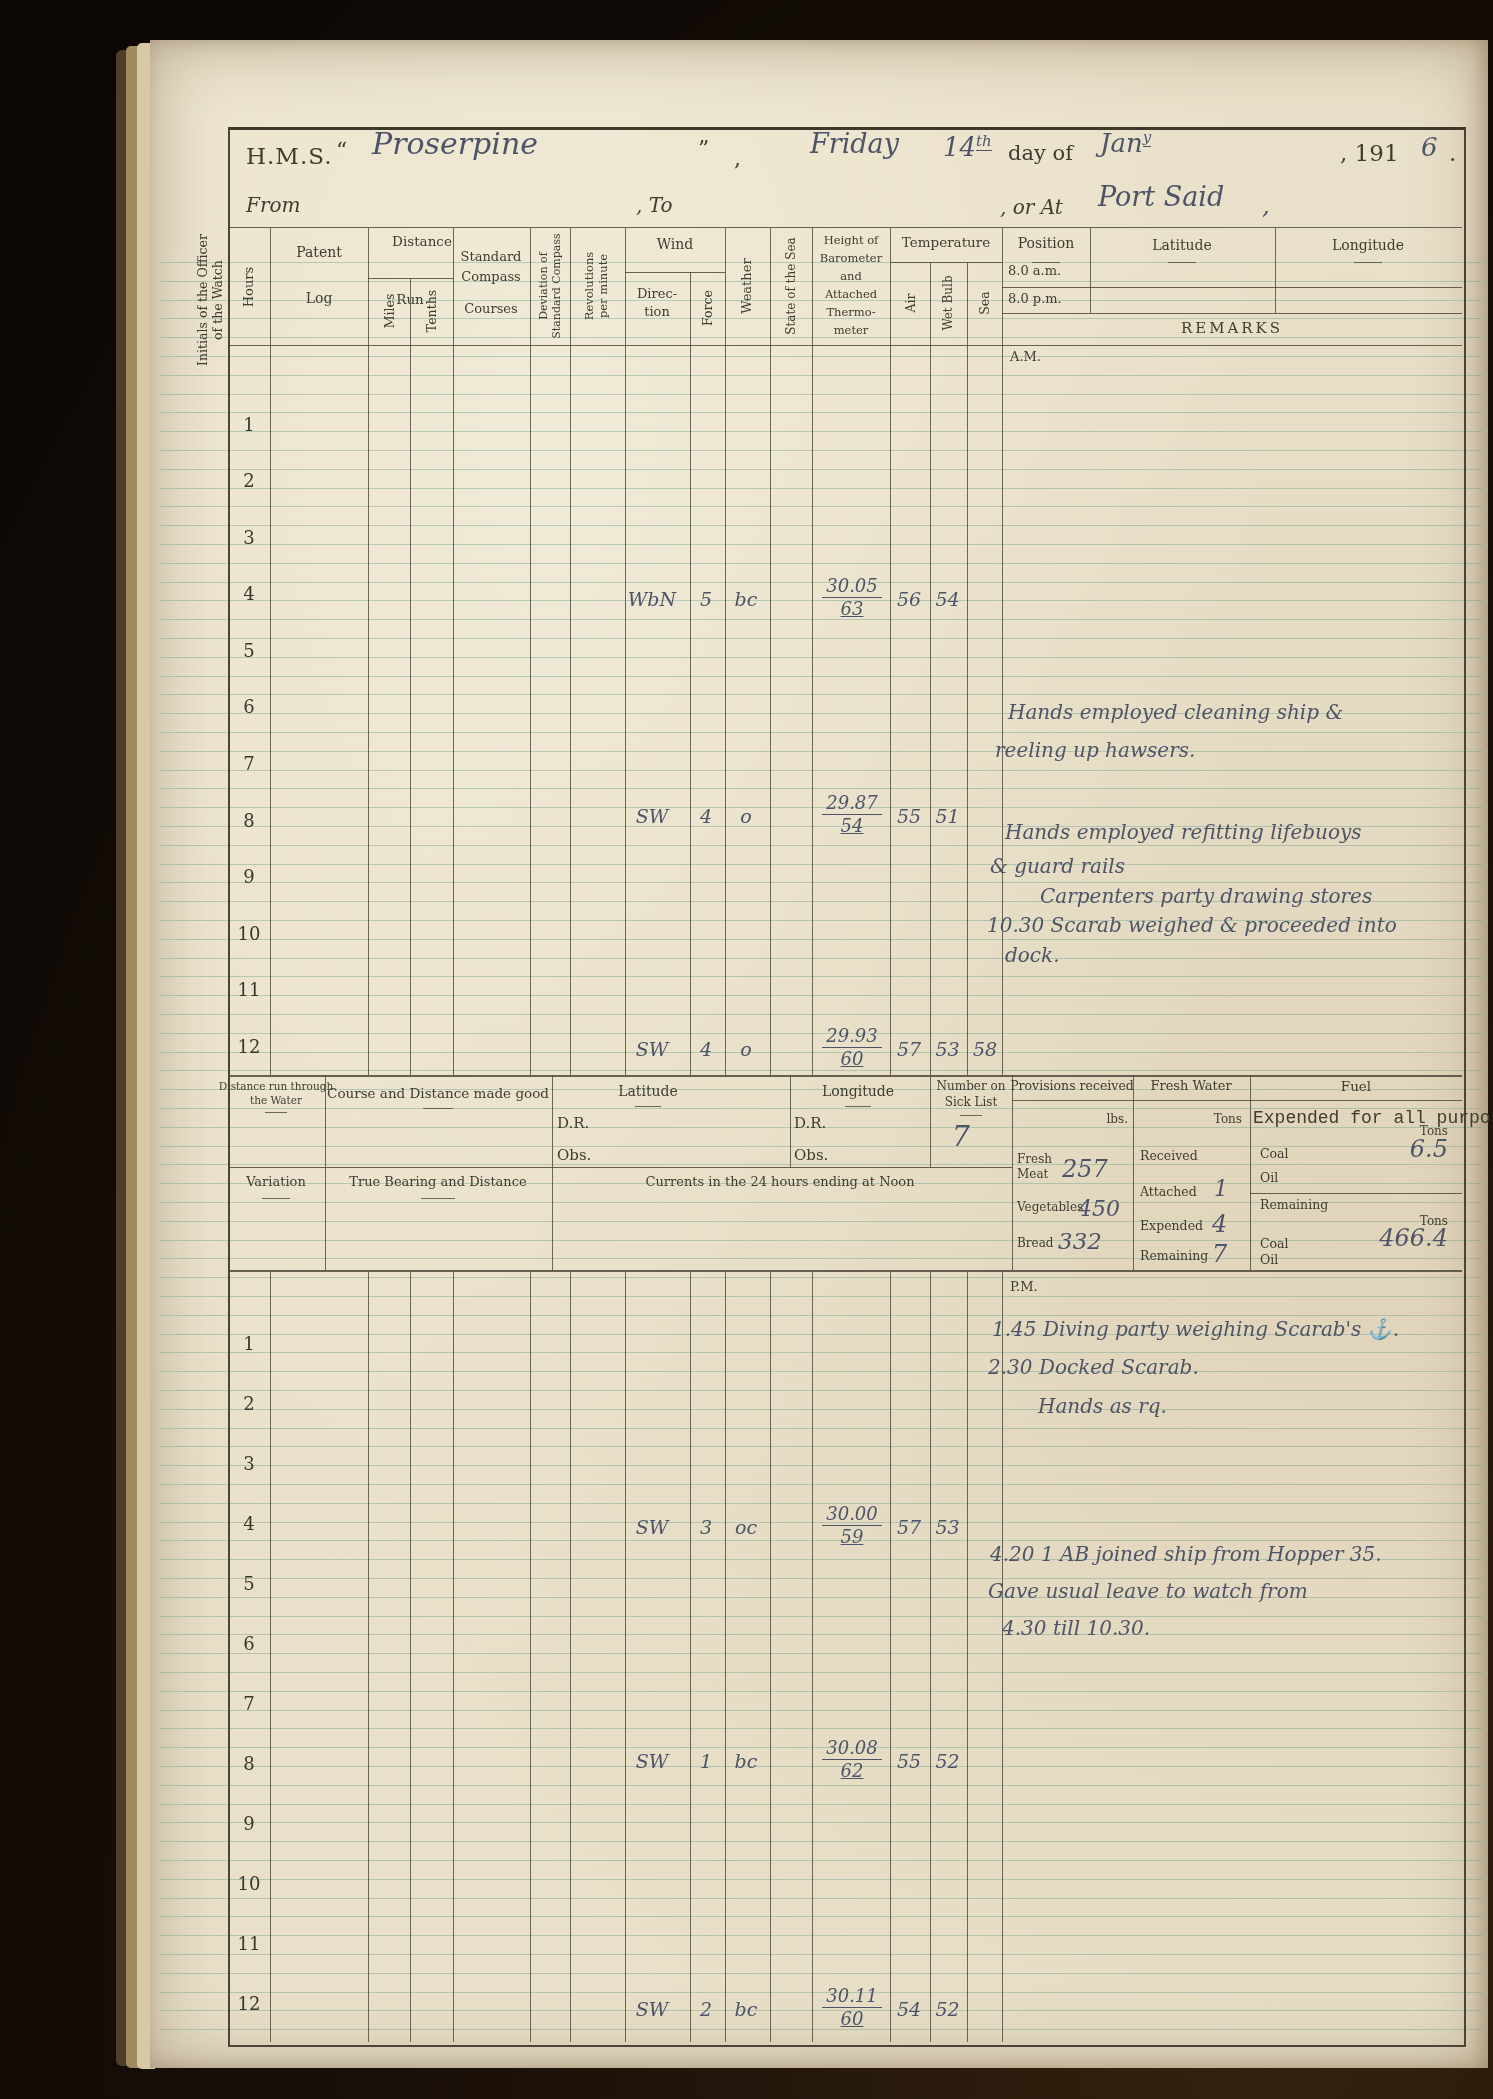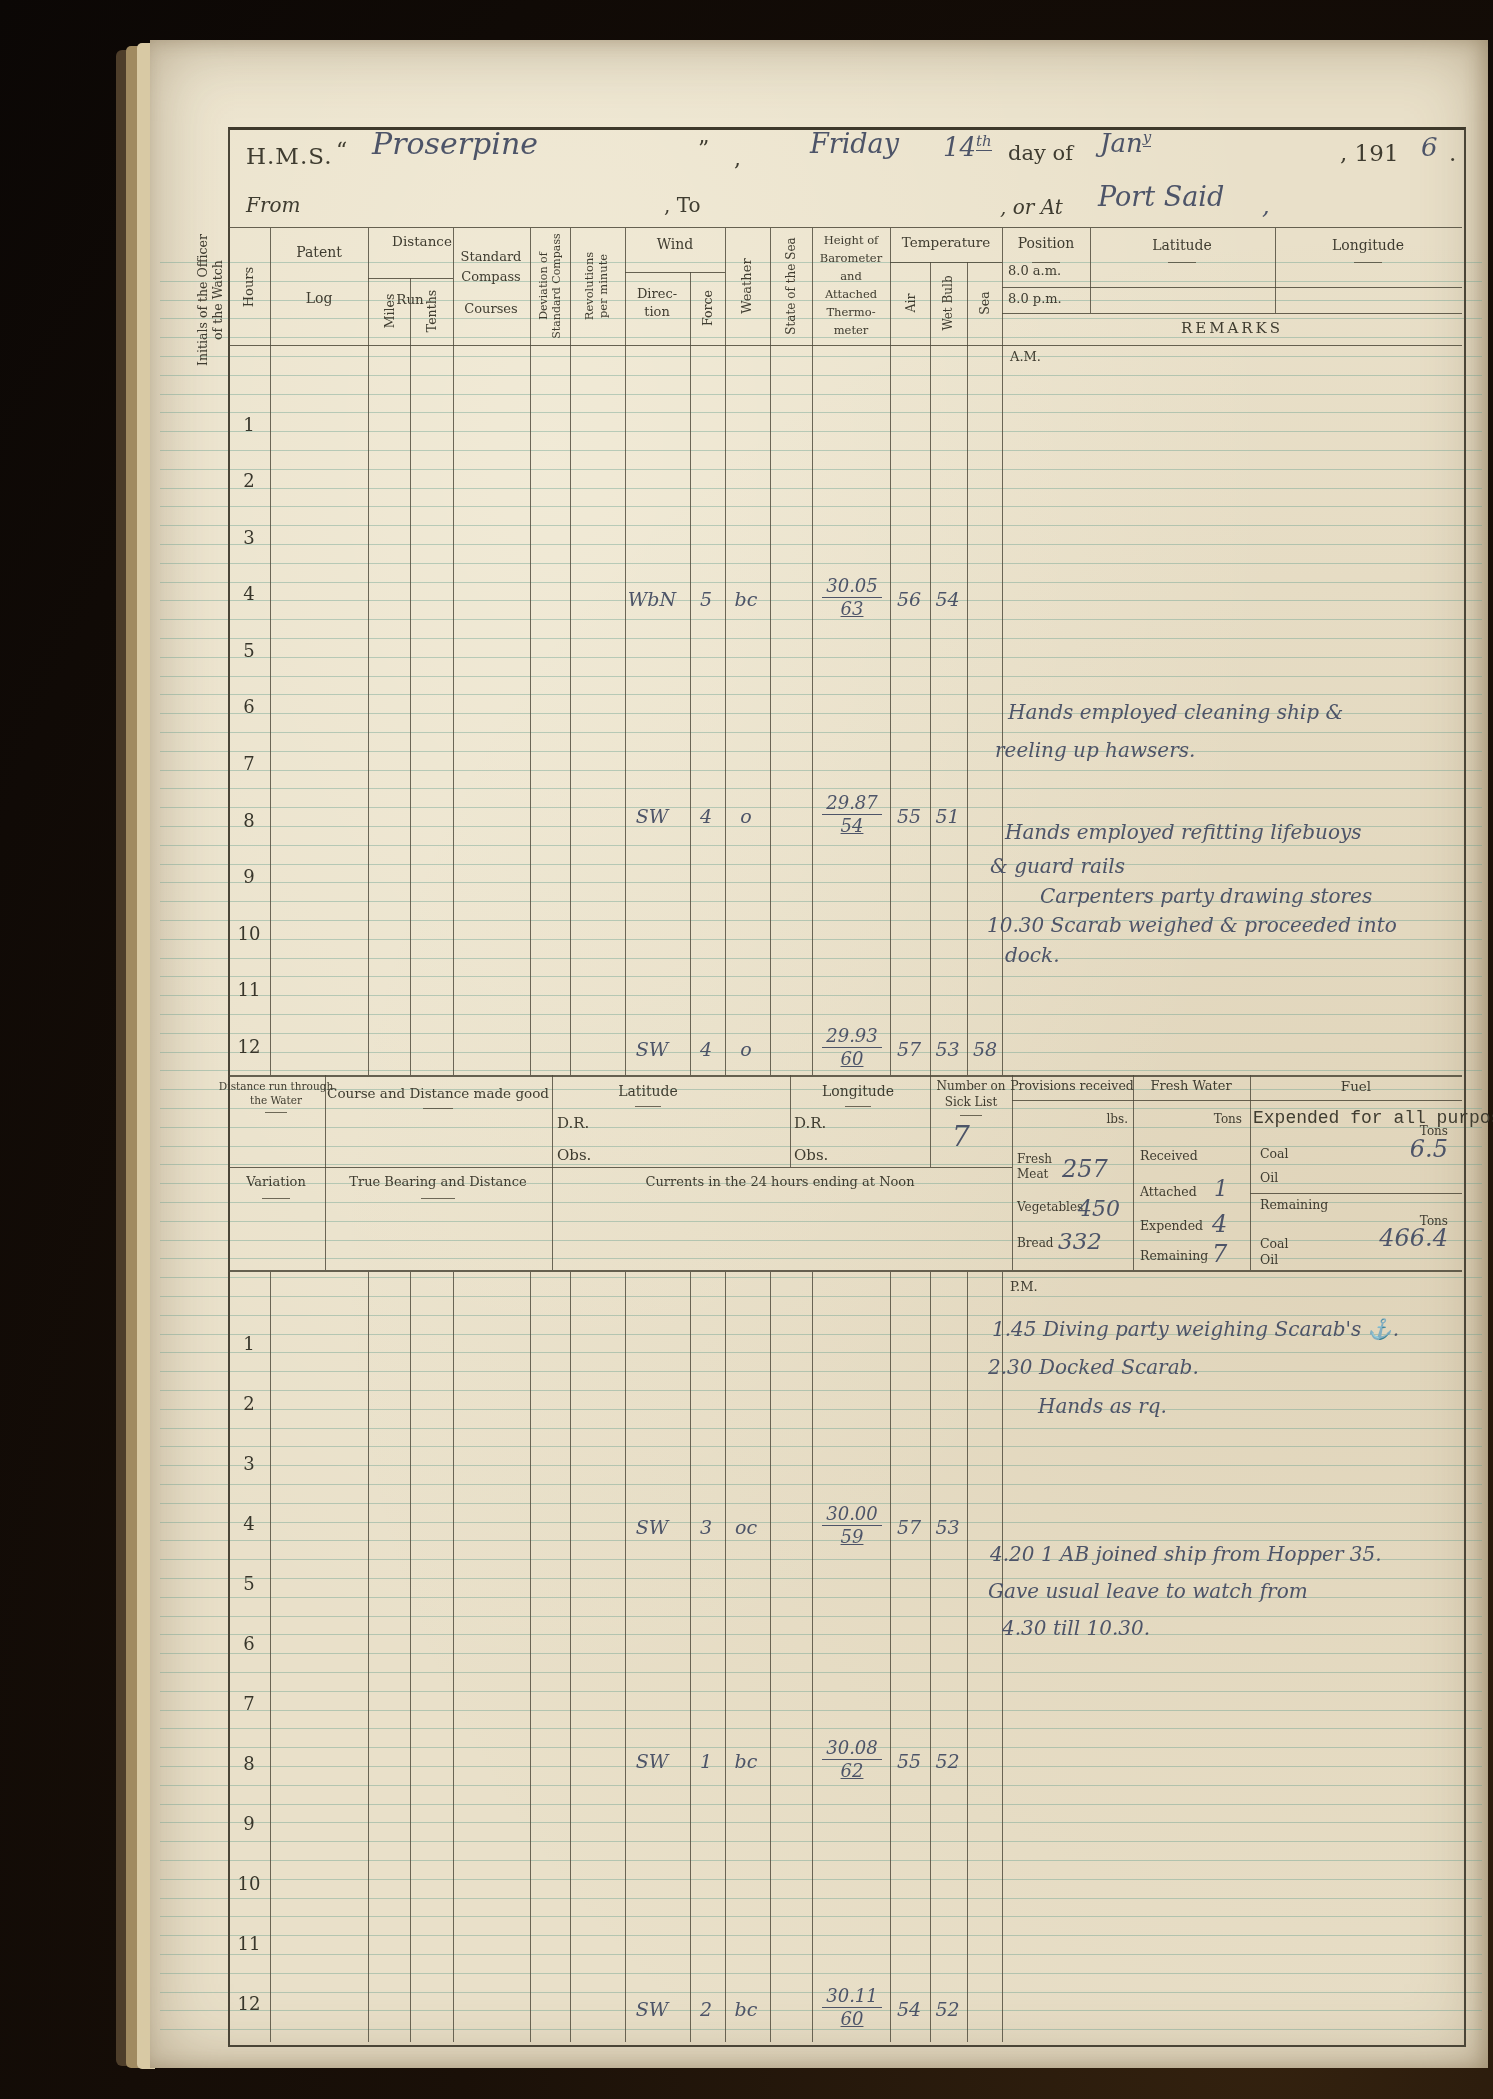--- a/index.html
+++ b/index.html
@@ -220,21 +220,21 @@
   <span class="abs printed" style="left:734px;top:146px;font-size:22px;">,</span>
   <span class="abs hw" style="left:810px;top:128px;font-size:27px;">Friday</span>
   <span class="abs hw" style="left:943px;top:132px;font-size:26px;"><span>14</span><span style="font-size:15px;vertical-align:10px;border-bottom:1px solid #4d5468;">th</span></span>
   <span class="abs printed" style="left:1008px;top:141px;font-size:21px;">day of</span>
   <span class="abs hw" style="left:1100px;top:128px;font-size:26px;"><span>Jan</span><span style="font-size:15px;vertical-align:10px;border-bottom:1px solid #4d5468;">y</span></span>
   <span class="abs printed" style="left:1340px;top:140px;font-size:23px;">, 191</span>
   <span class="abs hw" style="left:1421px;top:132px;font-size:26px;">6</span>
   <span class="abs printed" style="left:1449px;top:140px;font-size:23px;">.</span>
 
   <span class="abs printed" style="left:246px;top:193px;font-size:20px;font-style:italic;">From</span>
-  <span class="abs printed" style="left:636px;top:193px;font-size:20px;margin-left:28px;">, To</span>
+  <span class="abs printed" style="left:636px;top:193px;font-size:20px;font-style:italic;">, To</span>
   <span class="abs printed" style="left:1000px;top:195px;font-size:20px;font-style:italic;">, or At</span>
   <span class="abs hw" style="left:1098px;top:181px;font-size:27px;">Port Said</span>
   <span class="abs hw" style="left:1262px;top:192px;font-size:24px;">,</span>
 
   <div class="abs rot printed" style="left:193px;top:266px;width:112px;height:42px;font-size:13px;">Hours</div>
   <span class="abs printed cx" style="left:319px;top:244px;font-size:14px;">Patent</span>
   <span class="abs printed cx" style="left:319px;top:290px;font-size:14px;">Log</span>
   <span class="abs printed cx" style="left:410px;top:233px;font-size:13.5px;margin-left:12px;">Distance</span>
   <span class="abs printed cx" style="left:410px;top:251px;font-size:13.5px;margin-top:40px;">Run</span>
   <div class="abs rot printed" style="left:358px;top:291px;width:62px;height:40px;font-size:12.5px;">Miles</div>

